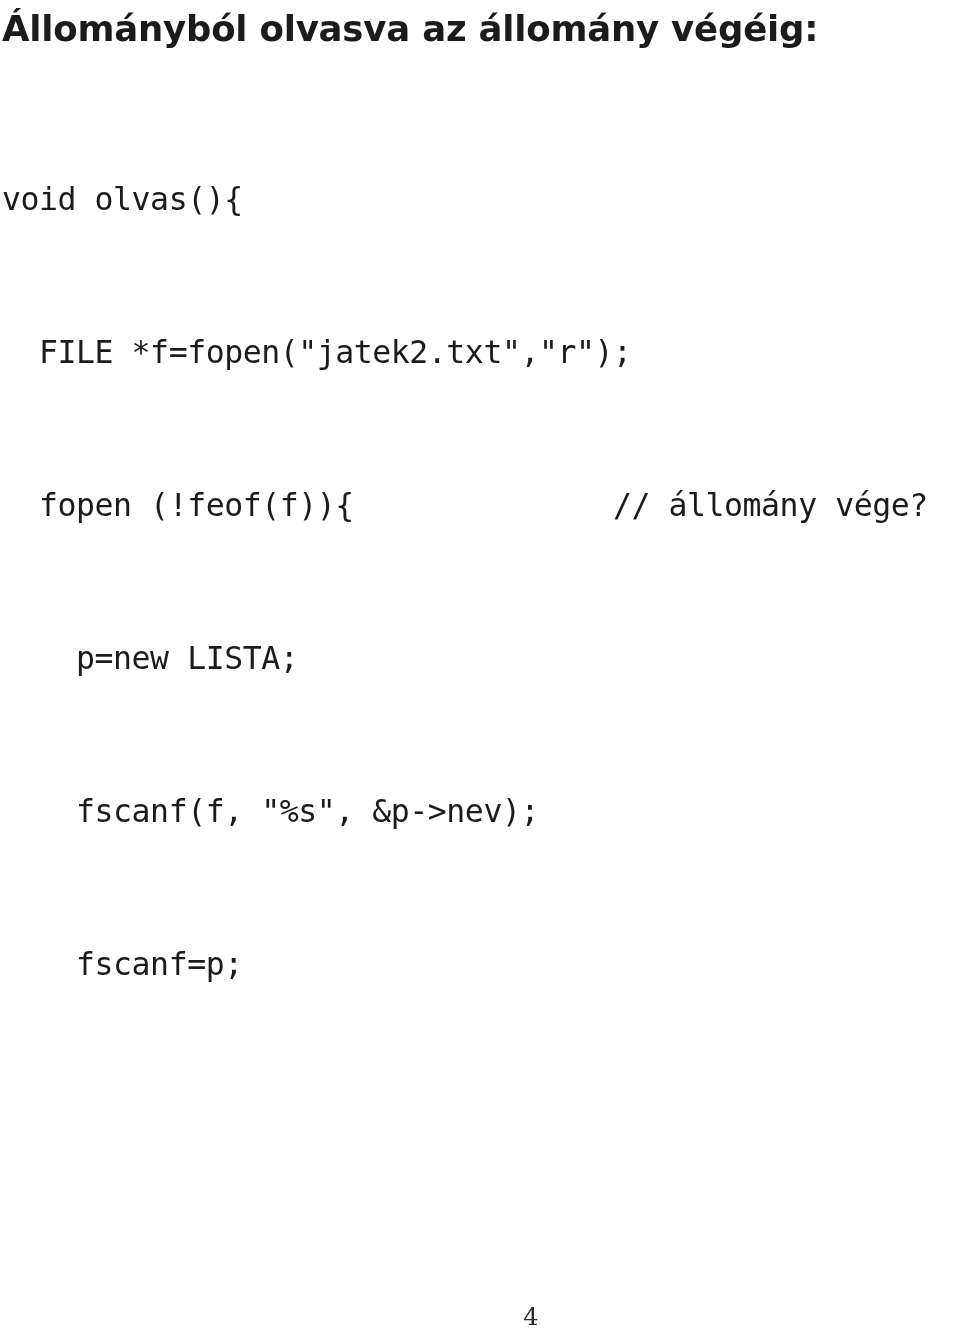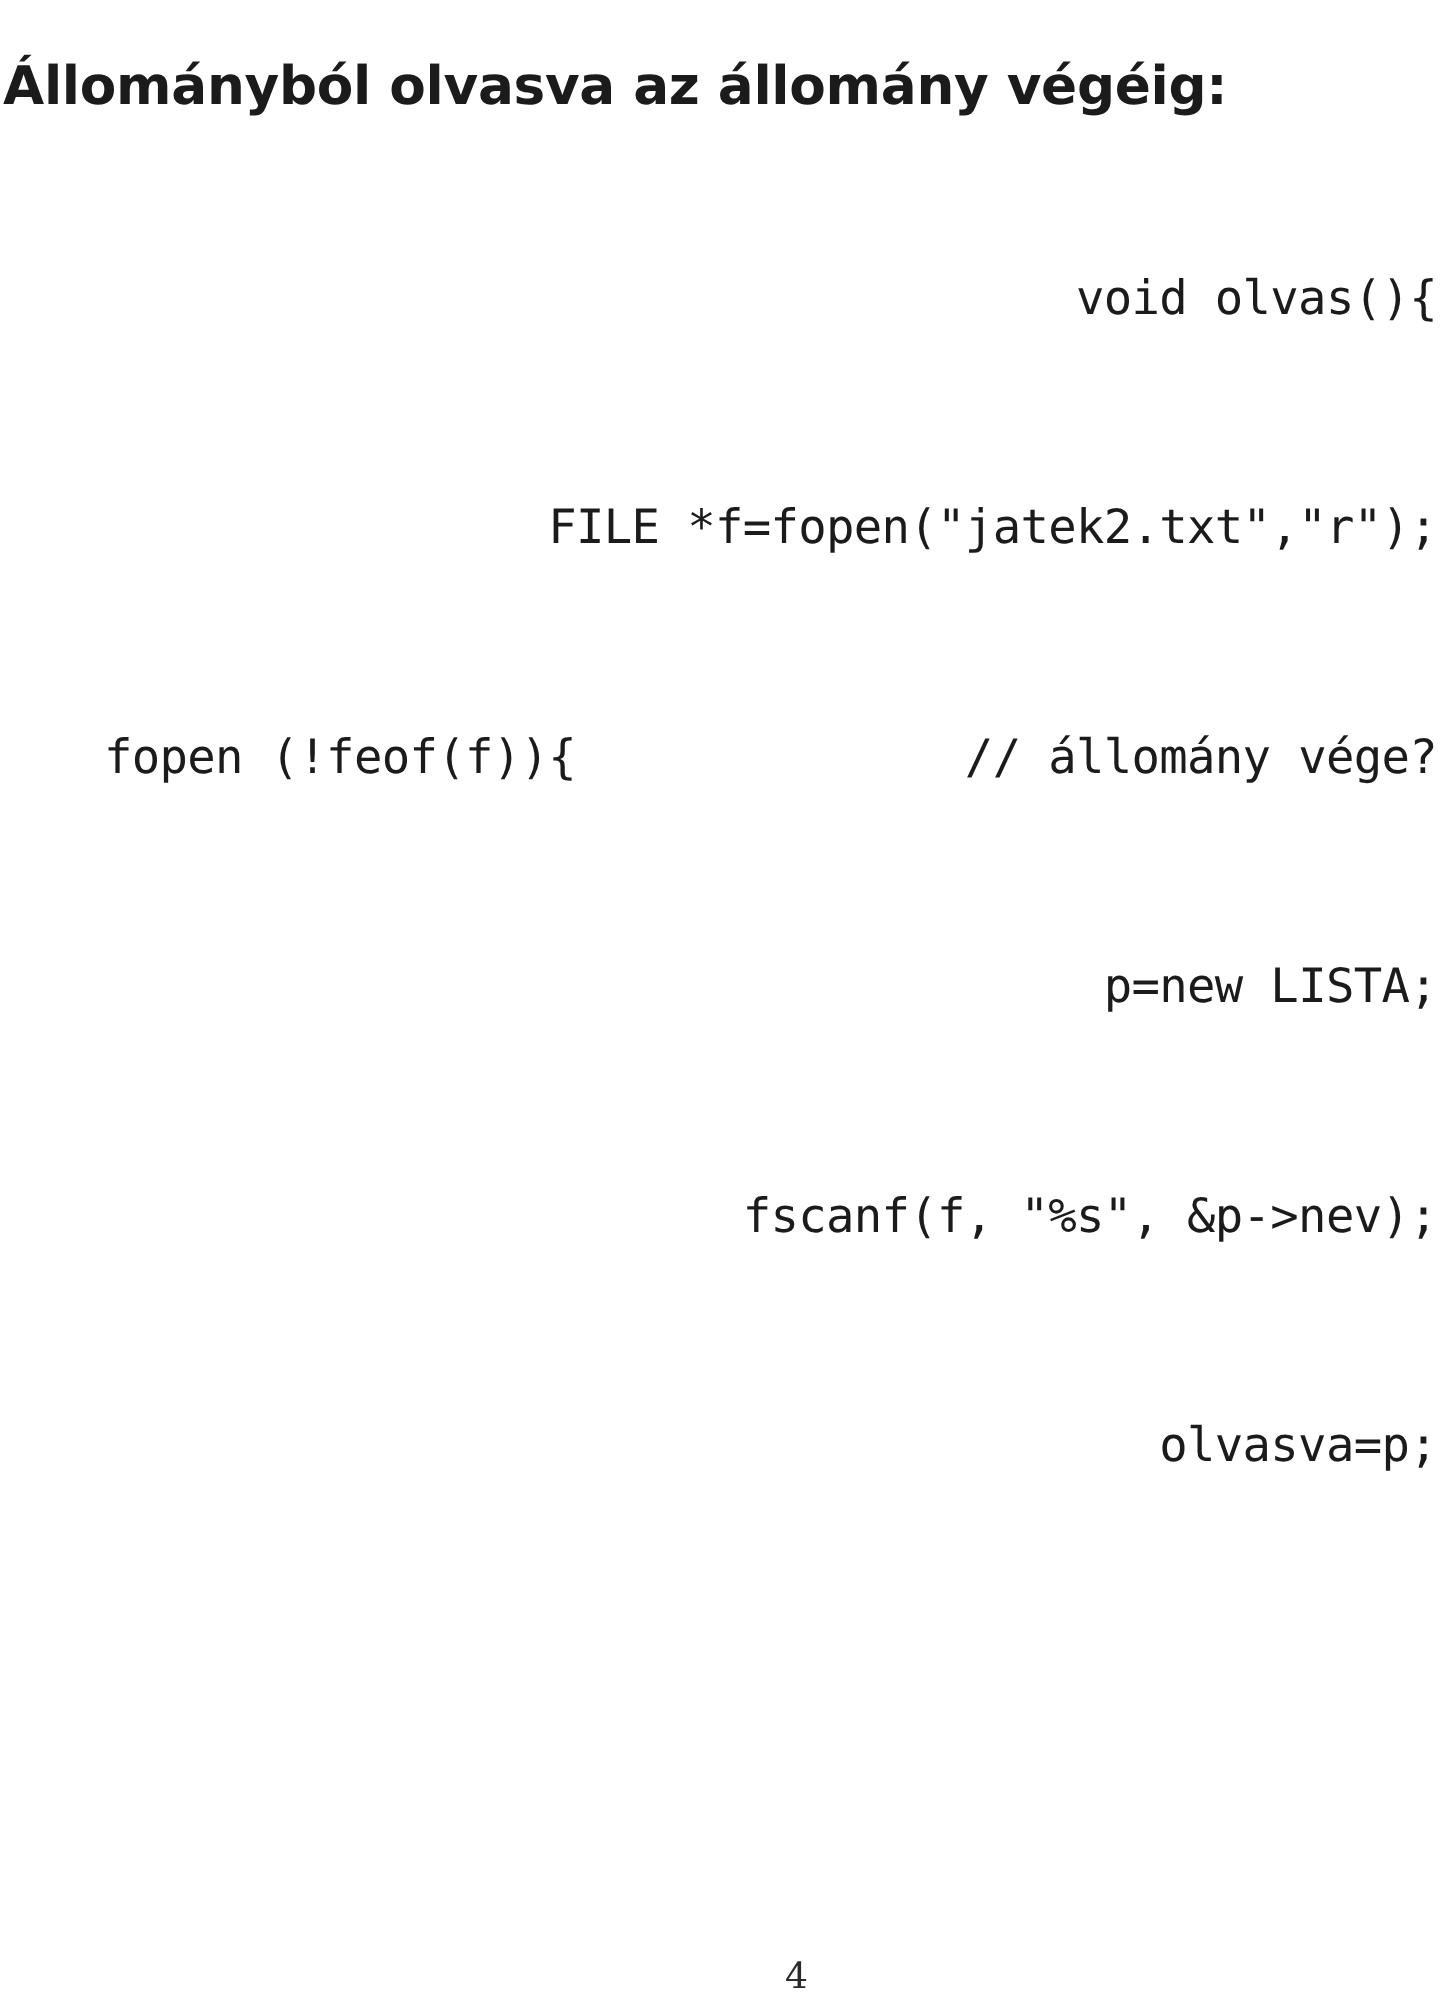--- a/index.html
+++ b/index.html
@@ -30,41 +30,39 @@
     left: 2px;
     top: 8px;
     width: 940px;
     font-family: "DejaVu Sans", sans-serif;
     font-weight: bold;
     font-size: 35.5px;
     line-height: 42px;
     letter-spacing: -0.2px;
     color: #1b1b1b;
     white-space: nowrap;
-    margin-top: 29px;
   }
 
   
   #code-listing {
     position: absolute;
     left: 2px;
     top: 72px;
     width: 956px;
     font-family: "DejaVu Sans Mono", monospace;
     font-size: 31.5px;
     line-height: 51px;
     letter-spacing: -0.45px;
     color: #1b1b1b;
     white-space: pre;
   }
   .code-line {
     display: block;
     height: 51px;
     white-space: pre;
-    text-align: right;
   }
 
   
   #page-number {
     position: absolute;
     left: 0;
     top: 1302px;
     width: 1062px;
     text-align: center;
     font-family: "DejaVu Serif", serif;
@@ -79,21 +77,21 @@
 <div id="page">
 
   <div id="heading">Állományból olvasva az állomány végéig:</div>
 
   <div id="code-listing">
     <span class="code-line">void olvas(){</span>
     <span class="code-line">  FILE *f=fopen("jatek2.txt","r");</span>
     <span class="code-line">  fopen (!feof(f)){              // állomány vége?</span>
     <span class="code-line">    p=new LISTA;</span>
     <span class="code-line">    fscanf(f, "%s", &amp;p-&gt;nev);</span>
-    <span class="code-line">    olvasva=p;</span>
+    <span class="code-line">    fscanf=p;</span>
     
     
     
     
   </div>
 
   <div id="page-number">4</div>
 
 </div>
 

